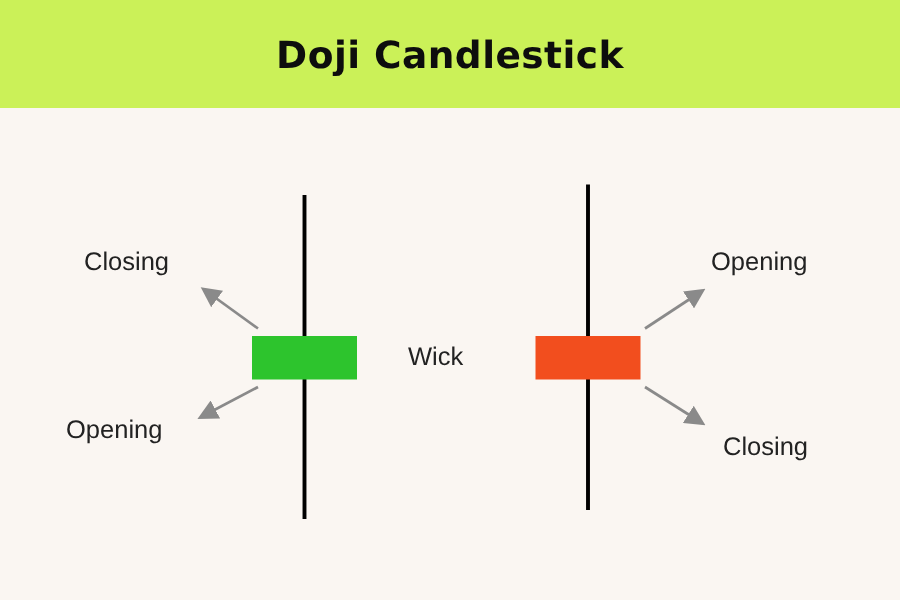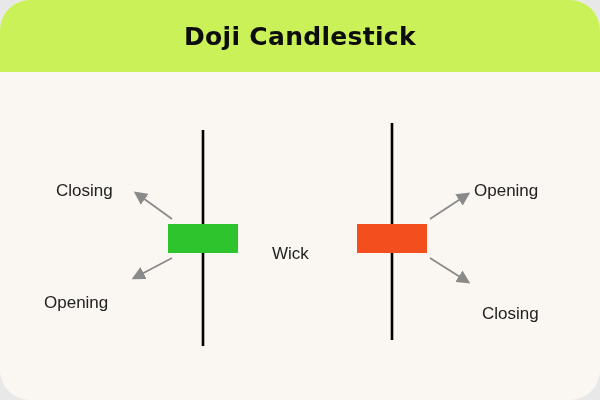--- a/index.html
+++ b/index.html
@@ -5,21 +5,20 @@
   html,body{margin:0;padding:0;}
   body{
     font-family:"Liberation Sans","DejaVu Sans",sans-serif;
     background:#e8e8e8;
   }
   .stage{
     position:relative;
     width:600px;height:400px;
     overflow:hidden;
     background:#faf6f2;
-    border-radius:30px;
   }
   .banner{
     position:absolute;left:0;top:0;
     width:600px;height:72px;
     display:flex;align-items:center;justify-content:center;
   }
   .banner h1{
     margin:0;
     font-size:25px;
     font-weight:bold;
@@ -29,21 +28,20 @@
   }
   .diagram-svg{
     position:absolute;left:0;top:0;
     width:600px;height:400px;
   }
   .lbl{
     position:absolute;
     font-size:17px;
     color:#222222;
     white-space:nowrap;
-    margin-top:16px;
   }
 </style>
 </head>
 <body>
 
 <div class="stage" style="background: rgb(250, 246, 242);">
 
   <div class="banner" style="background: rgb(203, 241, 88);">
     <h1 style="color: rgb(13, 13, 13);">Doji Candlestick</h1>
   </div>

